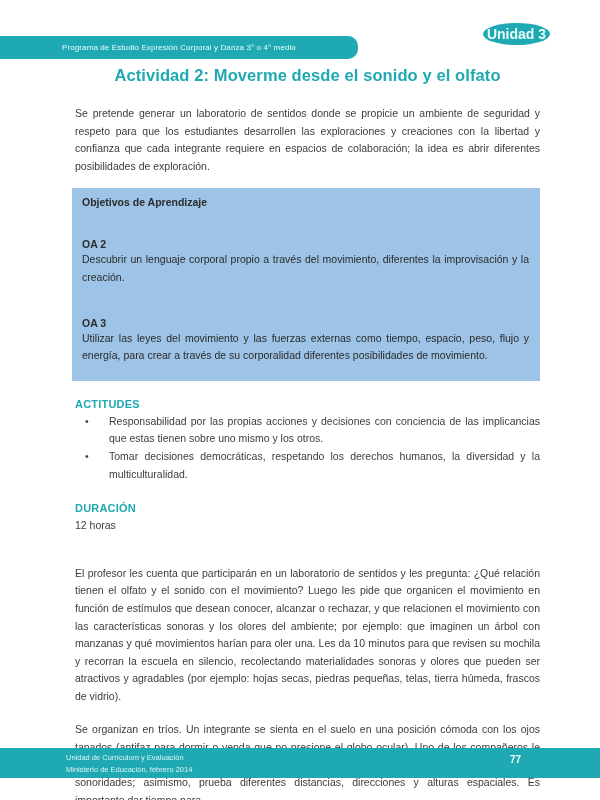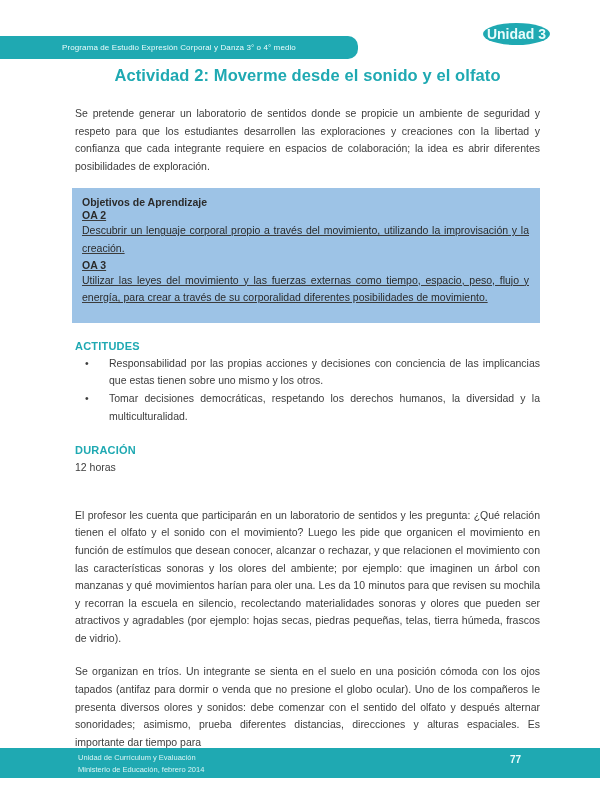--- a/index.html
+++ b/index.html
@@ -40,21 +40,21 @@
     font-size:10.5px;line-height:17.6px;text-align:justify;color:var(--ink);
   }
 
   
   .oa-box{
     margin-top:13px;margin-left:-3px;width:468px;
     background:var(--box-blue);
     padding:8px 11px 16px 10px;
   }
   .oa-box .box-heading{font-size:10.5px;font-weight:bold;color:#2b2b2b;}
-  .oa-item{margin-top:1px;text-decoration:underline;}
+  .oa-item{margin-top:30px;}
   .oa-code{font-size:10.5px;font-weight:bold;color:#2b2b2b;margin-bottom:1px;}
   .oa-box .body-text{color:#2b2b2b;}
 
   
   .actitudes{margin-top:17px;}
   .bullet-list{margin-top:2px;}
   .bullet-item{display:flex;margin-bottom:0;}
   .bullet-dot{width:34px;padding-left:10px;font-size:10.5px;line-height:17.6px;flex:0 0 34px;}
   .bullet-text{flex:1;}
 
@@ -62,21 +62,21 @@
   .duracion{margin-top:19px;}
   .desarrollo{margin-top:30px;}
   .desarrollo .body-text + .body-text{margin-top:16px;}
 
   
   .footer-bar{
     position:absolute;left:0;top:748px;width:600px;height:30px;
     background:var(--teal);
   }
   .footer-lines{
-    position:absolute;left:78px;top:4px;
+    position:absolute;left:66px;top:4px;
     color:#d9f4f4;font-size:7.5px;line-height:11.5px;
   }
   .footer-page{
     position:absolute;left:510px;top:6px;
     color:#eafcfc;font-size:10px;font-weight:bold;
   }
 </style>
 </head>
 <body>
 
@@ -94,21 +94,21 @@
     <div class="page-title">Actividad 2: Moverme desde el sonido y el olfato</div>
 
     <div class="section">
       <p class="body-text">Se pretende generar un laboratorio de sentidos donde se propicie un ambiente de seguridad y respeto para que los estudiantes desarrollen las exploraciones y creaciones con la libertad y confianza que cada integrante requiere en espacios de colaboración; la idea es abrir diferentes posibilidades de exploración.</p>
     </div>
 
     <div class="oa-box">
       <div class="box-heading">Objetivos de Aprendizaje</div>
       <div class="oa-item">
         <div class="oa-code">OA 2</div>
-        <p class="body-text">Descubrir un lenguaje corporal propio a través del movimiento, utilizando la improvisación y la creación.</p>
+        <p class="body-text">Descubrir un lenguaje corporal propio a través del movimiento, diferentes la improvisación y la creación.</p>
       </div>
       <div class="oa-item">
         <div class="oa-code">OA 3</div>
         <p class="body-text">Utilizar las leyes del movimiento y las fuerzas externas como tiempo, espacio, peso, flujo y energía, para crear a través de su corporalidad diferentes posibilidades de movimiento.</p>
       </div>
     </div>
 
     <div class="actitudes">
       <div class="sec-heading">ACTITUDES</div>
       <div class="bullet-list">

